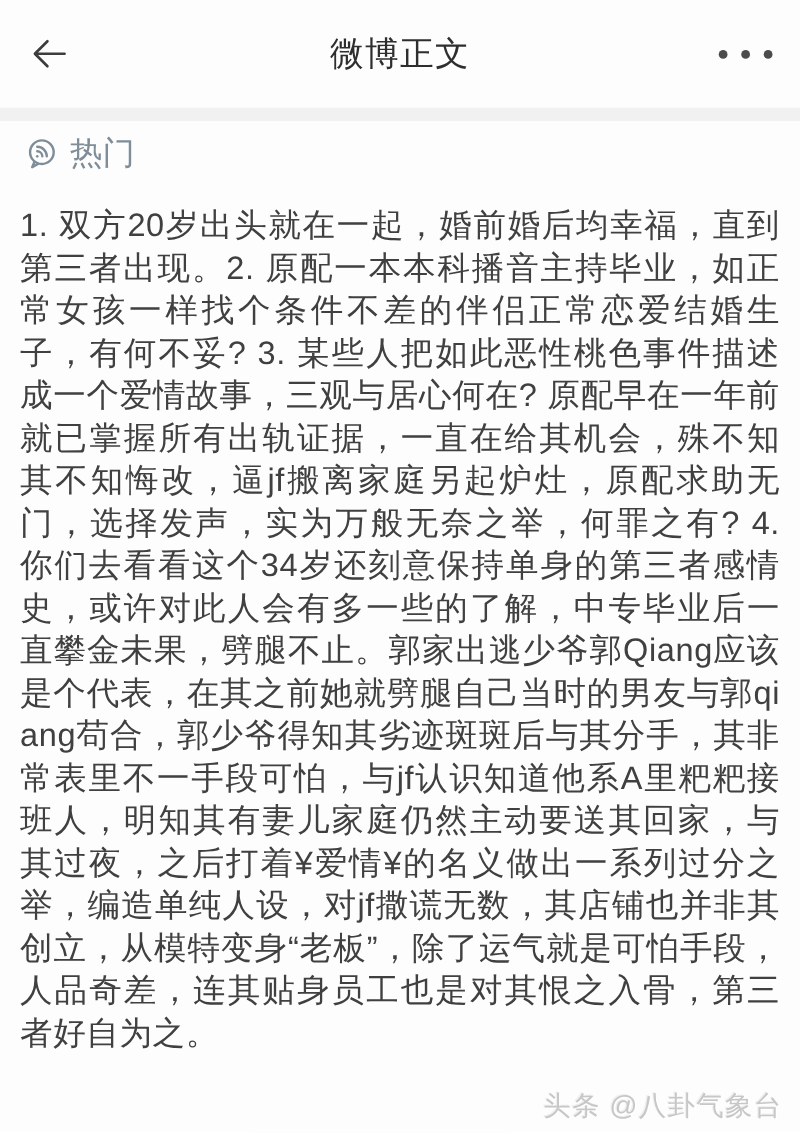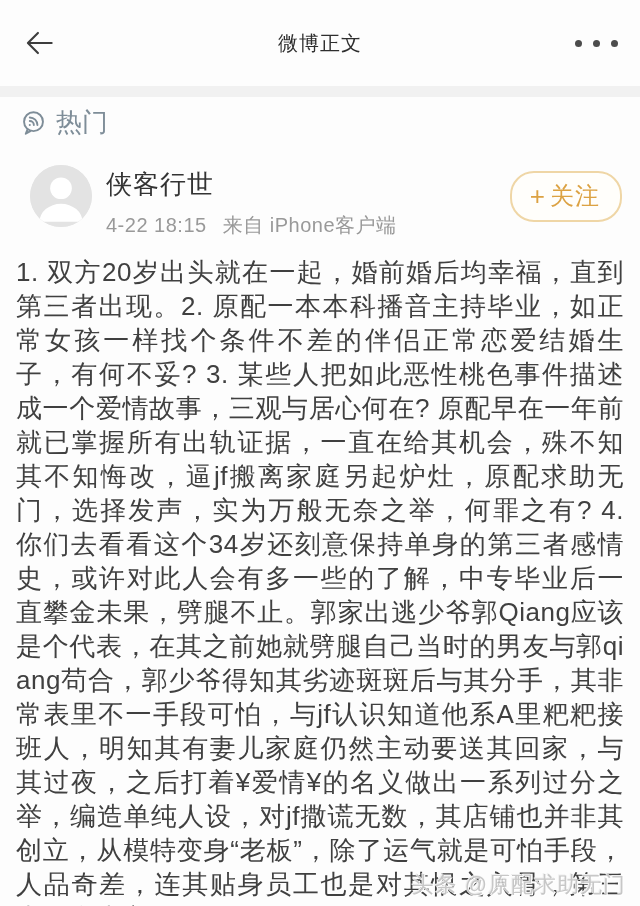--- a/index.html
+++ b/index.html
@@ -12,21 +12,21 @@
   .screen { width: 640px; height: 906px; background: #fdfdfd; position: relative; }
 
   
   .navbar {
     height: 86px; background: #fdfdfd;
     display: flex; align-items: center; justify-content: space-between;
     padding: 0 20px; position: relative;
   }
   .nav-title {
     position: absolute; left: 0; right: 0; text-align: center;
-    font-size: 20px; color: #2e2e2e; letter-spacing: 1px; font-weight: 500;
+    font-size: 27px; color: #2e2e2e; letter-spacing: 1px; font-weight: 500;
     pointer-events: none;
   }
   .back-btn { width: 44px; height: 44px; display: flex; align-items: center; z-index: 2; cursor: pointer; }
   .back-btn svg { width: 38px; height: 38px; stroke: #3d3d3d; stroke-width: 2; fill: none; stroke-linecap: round; stroke-linejoin: round; }
   .more-btn { display: flex; gap: 11px; align-items: center; z-index: 2; padding: 14px 2px; cursor: pointer; }
   .more-btn .dot { width: 7px; height: 7px; border-radius: 50%; background: #4c4c4c; }
 
   .strip { height: 11px; background: #f1f1f1; }
 
   
@@ -100,38 +100,18 @@
     <svg viewBox="0 0 24 24">
       <circle cx="12" cy="11.3" r="8.4"></circle>
       <path d="M6.6 18.4 L5.1 22 L9.2 19.7"></path>
       <circle cx="8.7" cy="14.3" r="0.9" fill="currentColor" stroke="none"></circle>
       <path d="M8.7 10.7 a3.6 3.6 0 0 1 3.6 3.6"></path>
       <path d="M8.7 7.5 a6.8 6.8 0 0 1 6.8 6.8"></path>
     </svg>
     <span class="hot-label">热门</span>
   </div>
 
-  <div class="post-header">
-    <div class="avatar">
-      <svg viewBox="0 0 36 36">
-        <circle cx="36" cy="36" r="36" fill="#e3e3e3" transform="scale(0.5)"></circle>
-        <circle cx="18" cy="13.5" r="6.3" fill="#ffffff"></circle>
-        <path d="M5.5 33 a12.5 10.5 0 0 1 25 0 z" fill="#ffffff"></path>
-      </svg>
-    </div>
-    <div class="author-block">
-      <div class="author-name">侠客行世</div>
-      <div class="post-meta">
-        <span>4-22 18:15</span>
-        <span class="src">来自 iPhone客户端</span>
-      </div>
-    </div>
-    <div class="follow-btn">
-      <span class="plus">+</span>
-      <span>关注</span>
-    </div>
-  </div>
 
   <div class="post-body">1. 双方20岁出头就在一起，婚前婚后均幸福，直到第三者出现。2. 原配一本本科播音主持毕业，如正常女孩一样找个条件不差的伴侣正常恋爱结婚生子，有何不妥? 3. 某些人把如此恶性桃色事件描述成一个爱情故事，三观与居心何在? 原配早在一年前就已掌握所有出轨证据，一直在给其机会，殊不知其不知悔改，逼jf搬离家庭另起炉灶，原配求助无门，选择发声，实为万般无奈之举，何罪之有? 4. 你们去看看这个34岁还刻意保持单身的第三者感情史，或许对此人会有多一些的了解，中专毕业后一直攀金未果，劈腿不止。郭家出逃少爷郭Qiang应该是个代表，在其之前她就劈腿自己当时的男友与郭qiang苟合，郭少爷得知其劣迹斑斑后与其分手，其非常表里不一手段可怕，与jf认识知道他系A里粑粑接班人，明知其有妻儿家庭仍然主动要送其回家，与其过夜，之后打着¥爱情¥的名义做出一系列过分之举，编造单纯人设，对jf撒谎无数，其店铺也并非其创立，从模特变身“老板”，除了运气就是可怕手段，人品奇差，连其贴身员工也是对其恨之入骨，第三者好自为之。</div>
 
-  <div class="watermark">头条 @原配求助无门</div>
+  <div class="watermark">头条 @八卦气象台</div>
 
 </div>
 
 </body></html>

